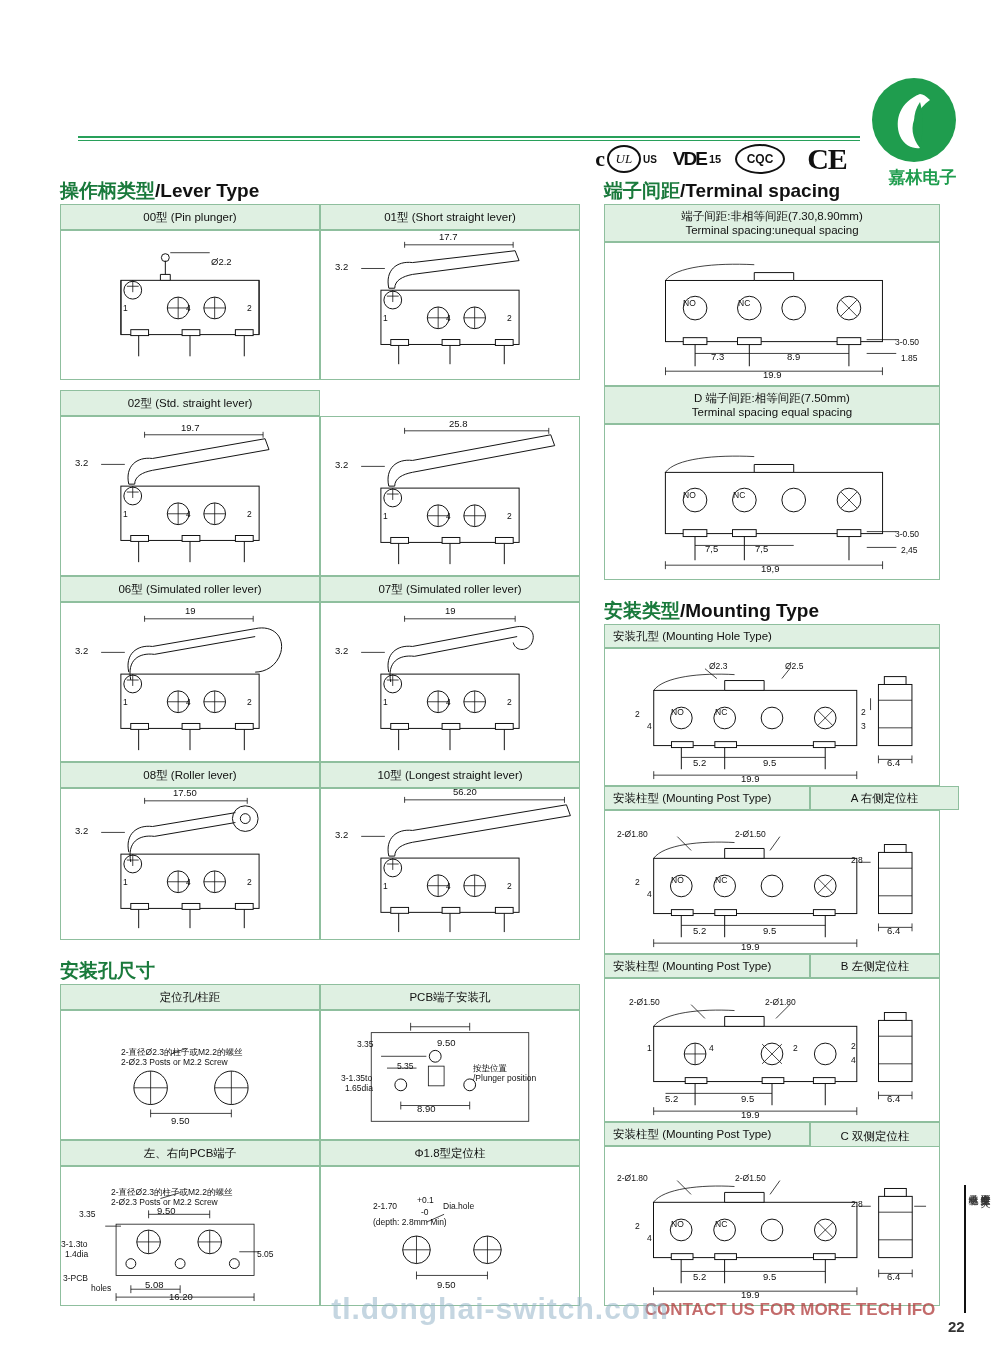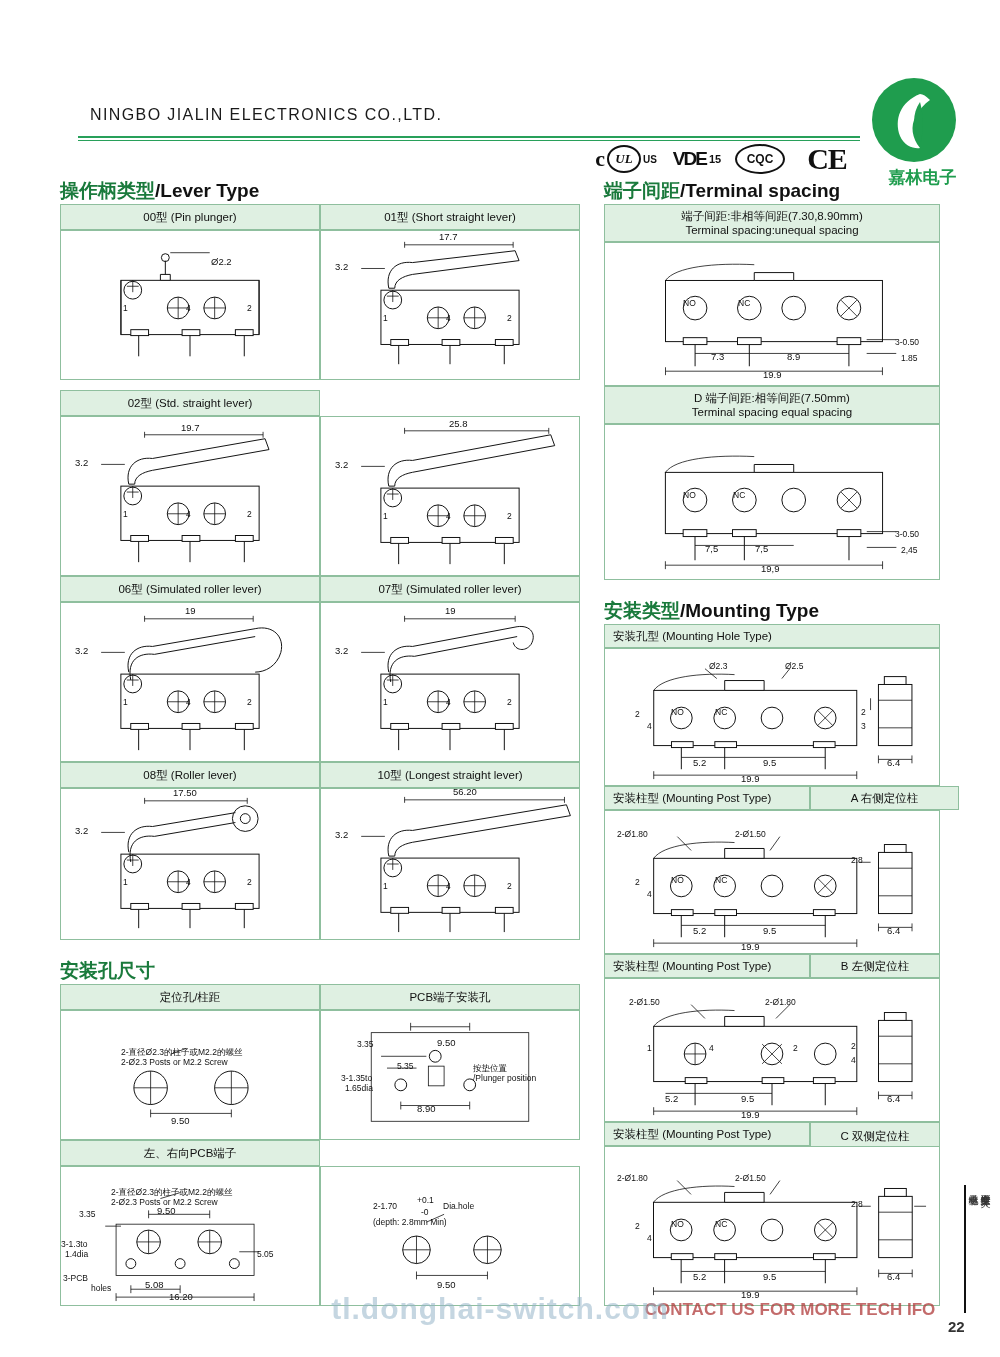--- a/index.html
+++ b/index.html
@@ -21,21 +21,21 @@
   .hdr-bar-inner .en{font-weight:bold;letter-spacing:1px;}
   .hdr-bar-inner .cn{font-weight:bold;}
   .hdr-company{position:absolute;left:90px;top:68px;font-size:16px;letter-spacing:1.4px;color:#1a1a1a;}
   .hdr-rule{position:absolute;left:78px;top:98px;width:782px;height:2px;background:#28a05a;}
   .hdr-rule2{position:absolute;left:78px;top:102px;width:782px;height:1px;background:#28a05a;}
 
   .certs{position:absolute;left:585px;top:106px;width:280px;height:34px;}
   .cert{position:absolute;top:0;height:30px;display:flex;align-items:center;justify-content:center;font-size:11px;}
   .cert-ul{left:10px;width:62px;}
   .ul-c{font-family:"Liberation Serif",serif;font-size:22px;font-weight:bold;}
-  .ul-o{width:30px;height:24px;border:2.5px solid #111;border-radius:50%;display:flex;align-items:center;justify-content:center;font-family:"Liberation Serif",serif;font-weight:bold;font-size:13px;font-style:italic;margin:0 2px;}
+  .ul-o{width:30px;height:24px;border:2.5px solid #111;border-radius:50%;display:flex;align-items:center;justify-content:center;font-family:"Liberation Serif",serif;font-weight:normal;font-size:13px;font-style:italic;margin:0 2px;}
   .ul-us{font-size:10px;font-weight:bold;}
   .cert-vde{left:84px;width:56px;font-weight:bold;}
   .vde-mark{font-size:19px;font-weight:bold;letter-spacing:-2px;}
   .vde-15{font-size:11px;margin-left:3px;}
   .cert-cqc{left:148px;width:54px;}
   .cqc-o{width:46px;height:26px;border:2px solid #111;border-radius:50%;display:flex;align-items:center;justify-content:center;font-size:12px;font-weight:bold;}
   .cert-ce{left:212px;width:60px;font-size:30px;font-weight:bold;font-family:"Liberation Serif",serif;letter-spacing:-1px;}
 
   .logo-box{position:absolute;left:860px;top:40px;width:125px;height:112px;}
   .logo-circle{position:absolute;left:12px;top:0;width:84px;height:84px;border-radius:50%;background:#1f9d4e;}
@@ -68,21 +68,20 @@
   .st{stroke:#111;fill:none;stroke-width:1;}
   .stt{stroke:#111;fill:none;stroke-width:.8;}
   .fillw{fill:#fff;stroke:#111;stroke-width:1;}
 </style>
 </head>
 <body>
 
 <div class="page">
 
   <div class="hdr">
-    <div class="hdr-company">NINGBO JIALIN ELECTRONICS CO.,LTD.</div>
     <div class="hdr-rule"></div>
     <div class="hdr-rule2"></div>
 
     <div class="certs">
       <div class="cert cert-ul">
         <span class="ul-c">c</span>
         <span class="ul-o">UL</span>
         <span class="ul-us">US</span>
       </div>
       <div class="cert cert-vde">
@@ -354,20 +353,21 @@
     <div class="dim-s" style="left:36px;top:28px;">3.35</div>
     <div class="dim" style="left:116px;top:26px;">9.50</div>
     <div class="dim-s" style="left:76px;top:50px;">5.35</div>
     <div class="dim-s" style="left:20px;top:62px;">3-1.35to</div>
     <div class="dim-s" style="left:24px;top:72px;">1.65dia</div>
     <div class="dim-s" style="left:152px;top:52px;">按垫位置</div>
     <div class="dim-s" style="left:152px;top:62px;">/Plunger position</div>
     <div class="dim" style="left:96px;top:92px;">8.90</div>
   </div>
   <div class="cellhdr" style="left:60px;top:1140px;width:260px;height:26px;">左、右向PCB端子</div>
+  <div class="cellhdr" style="left:320px;top:1140px;width:260px;height:26px;">Φ1.8型定位柱</div>
   <div class="cellbody" style="left:60px;top:1166px;width:260px;height:140px;">
     <svg class="fig" viewBox="0 0 260 140">
       <rect x="55" y="58" width="140" height="52" class="stt"></rect>
       <circle cx="88" cy="76" r="12" class="st"></circle>
         <path d="M76 76h24 M88 64v24" class="stt"></path>
       <circle cx="150" cy="76" r="12" class="st"></circle>
         <path d="M138 76h24 M150 64v24" class="stt"></path>
       <circle cx="120" cy="98" r="5" class="st"></circle>
       <circle cx="70" cy="98" r="5" class="st"></circle>
       <circle cx="175" cy="98" r="5" class="st"></circle>

